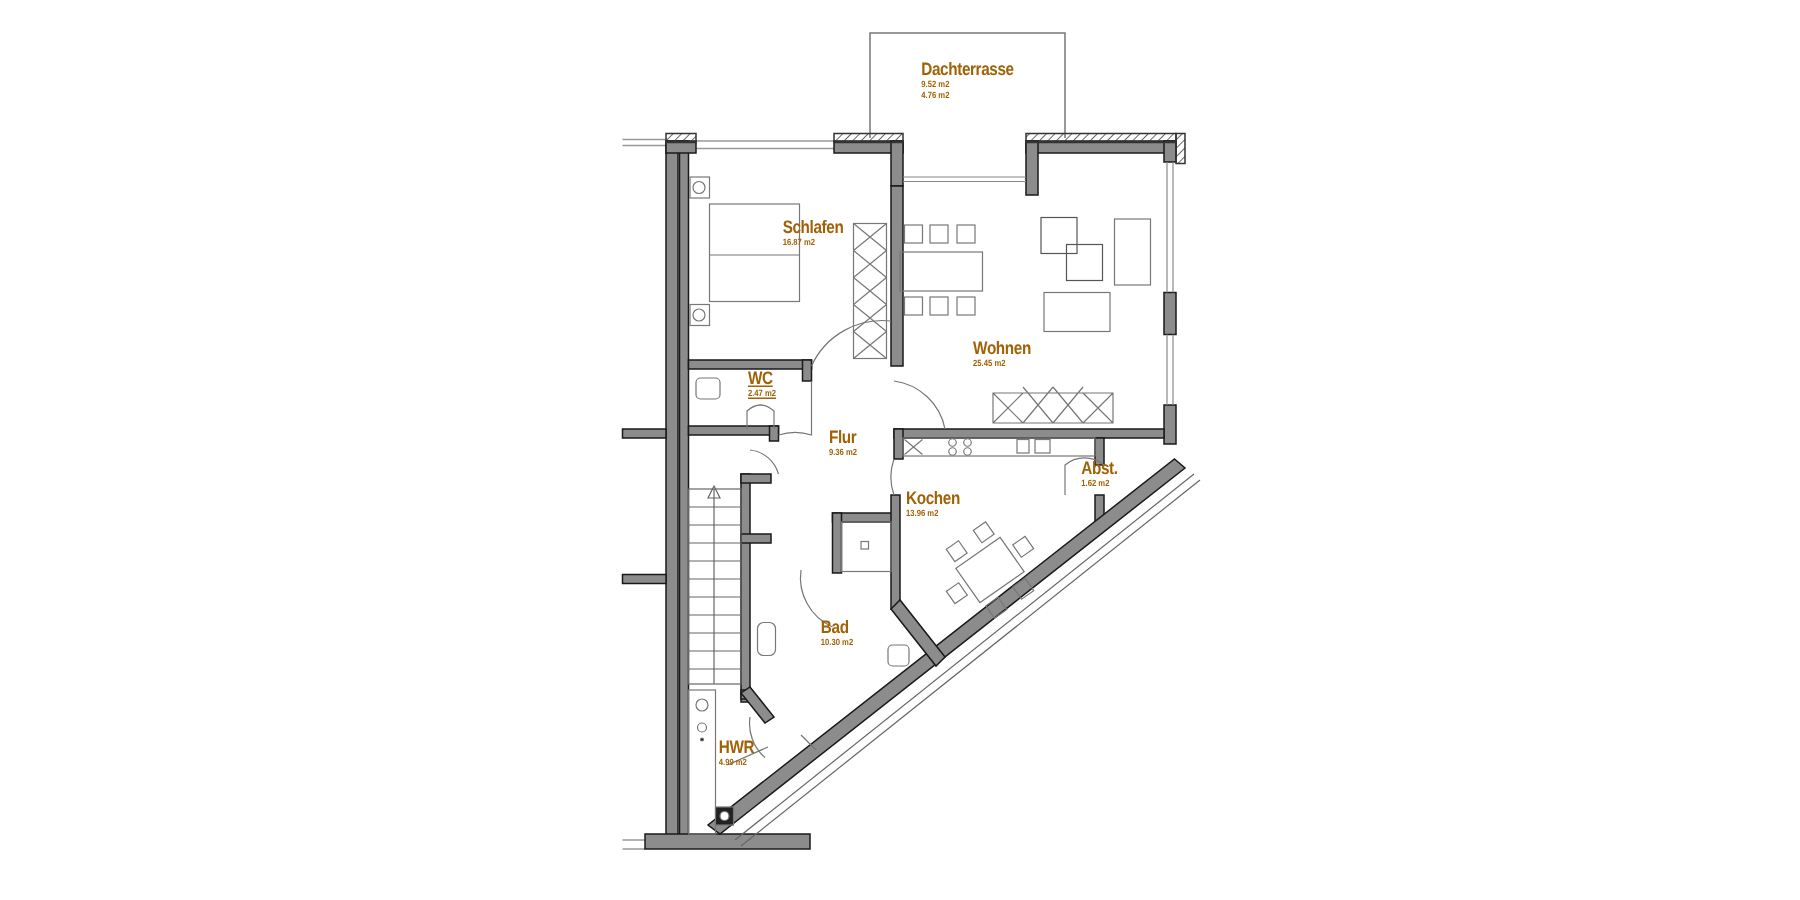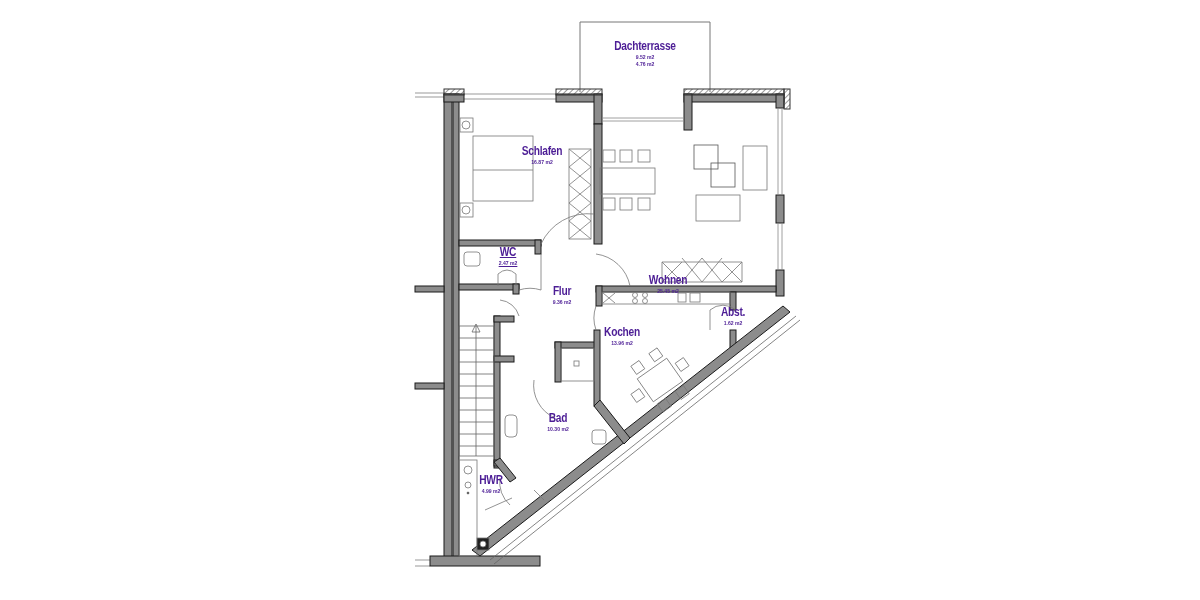--- a/index.html
+++ b/index.html
@@ -1,18 +1,18 @@
 <!DOCTYPE html>
 <html><head>
 <meta charset="utf-8">
 <style>
   html,body{margin:0;padding:0;background:#ffffff;}
   body{width:1200px;height:600px;overflow:hidden;position:relative;font-family:"Liberation Sans",sans-serif;}
   #plan{position:absolute;left:0;top:0;width:1200px;height:600px;}
-  .lbl{position:absolute;text-align:center;transform:translateX(-50%);line-height:1.05;color:#4c1d95;}
+  .lbl{position:absolute;transform:translateX(-50%);line-height:1.05;color:#a16207;}
   .lbl .name{font-weight:bold;font-size:12px;letter-spacing:-0.3px;display:block;transform:scaleX(0.85);}
   .lbl .area{font-weight:bold;font-size:6px;display:block;transform:scaleX(0.85);margin-top:1px;}
 </style>
 </head>
 <body>
 
 <svg id="plan" viewBox="0 0 1200 600" xmlns="http://www.w3.org/2000/svg">
   <defs>
     <pattern id="hatch" width="4" height="4" patternUnits="userSpaceOnUse" patternTransform="rotate(45)">
       <line x1="0" y1="0" x2="0" y2="4" stroke="#333" stroke-width="1"></line>
@@ -212,32 +212,32 @@
   <span class="area">16.87 m2</span>
 </div>
 <div class="lbl" style="left:508px;top:246px;text-decoration:underline;">
   <span class="name">WC</span>
   <span class="area">2.47 m2</span>
 </div>
 <div class="lbl" style="left:562px;top:285px;">
   <span class="name">Flur</span>
   <span class="area">9.36 m2</span>
 </div>
-<div class="lbl" style="left:668px;top:226px;margin-top:48px;">
+<div class="lbl" style="left:668px;top:226px;">
   <span class="name">Wohnen</span>
   <span class="area">25.45 m2</span>
 </div>
 <div class="lbl" style="left:622px;top:326px;">
   <span class="name">Kochen</span>
   <span class="area">13.96 m2</span>
 </div>
 <div class="lbl" style="left:733px;top:306px;">
   <span class="name">Abst.</span>
   <span class="area">1.62 m2</span>
 </div>
 <div class="lbl" style="left:558px;top:412px;">
   <span class="name">Bad</span>
   <span class="area">10.30 m2</span>
 </div>
-<div class="lbl" style="left:491px;top:474px;">
+<div class="lbl" style="left:491px;top:492px;">
   <span class="name">HWR</span>
   <span class="area">4.99 m2</span>
 </div>
 
 </body></html>

